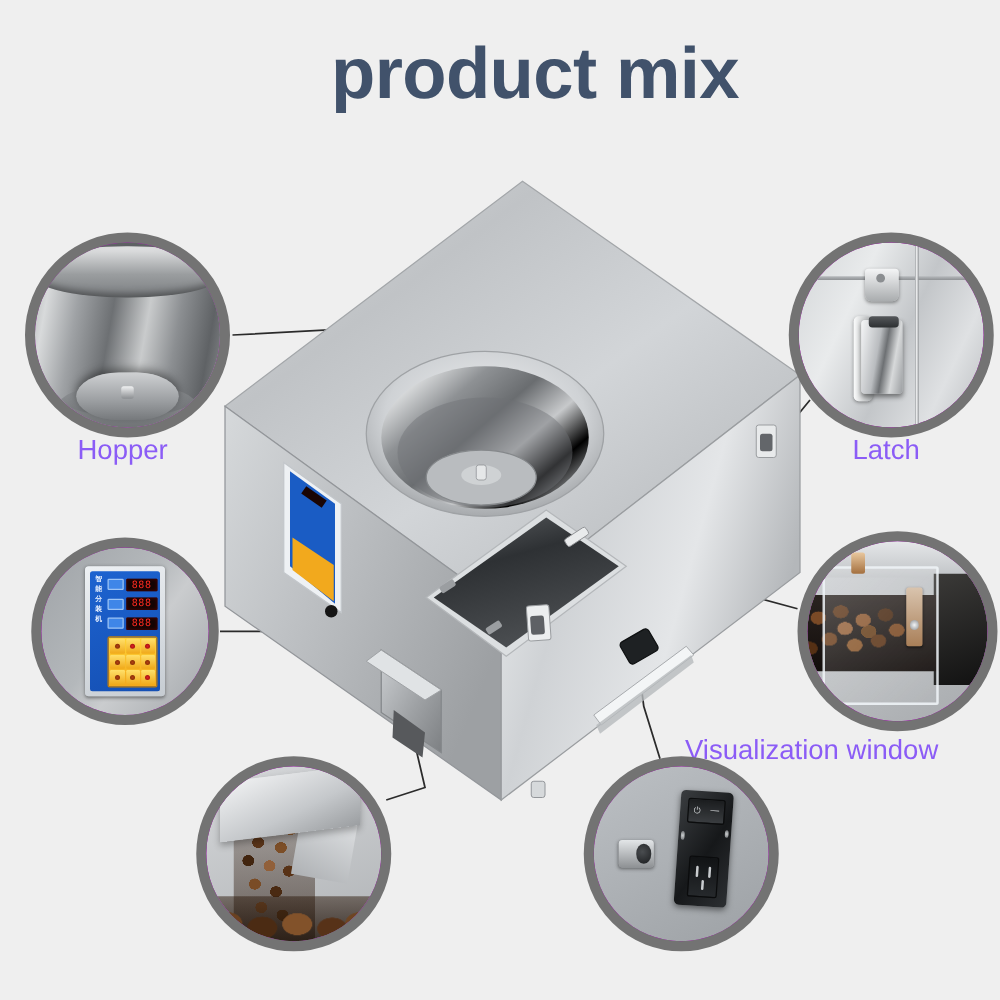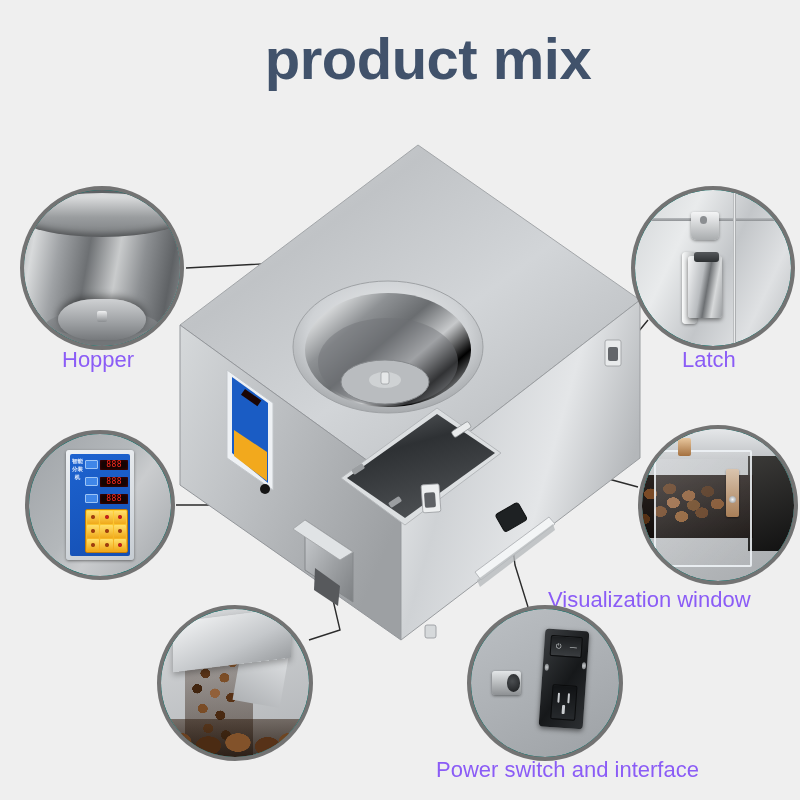--- a/index.html
+++ b/index.html
@@ -30,24 +30,24 @@
     font-size:22px;
     color:#8b5cf6;
     white-space:nowrap;
     line-height:1.1;
   }
 
   
   .bubble{
     position:absolute;
     border-radius:50%;
-    border:4px solid #737373;
+    border:8px solid #737373;
     box-sizing:border-box;
     overflow:hidden;
-    background:#0f766e;
+    background:#a21caf;
   }
   .bubble .inner{position:absolute;inset:0;overflow:hidden;border-radius:50%;}
 
   
   .hop-bg{position:absolute;inset:-6%;
     background:
       radial-gradient(ellipse 70% 55% at 50% 18%, #4a4d50 0%, #6e7174 40%, #8e9194 70%, #a9acae 100%);
   }
   .hop-cone{position:absolute;left:-8%;top:8%;width:116%;height:86%;
     border-radius:50% 50% 46% 46%/58% 58% 42% 42%;
@@ -433,15 +433,14 @@
         <div class="ps-screw a"></div>
         <div class="ps-screw b"></div>
         <div class="ps-iec">
           <div class="ps-pin p1"></div>
           <div class="ps-pin p2"></div>
           <div class="ps-pin p3"></div>
         </div>
       </div>
     </div>
   </div>
-  <div class="label" style="left:436px;top:758px;">Power switch and interface</div>
 
 </div>
 
 </body></html>

